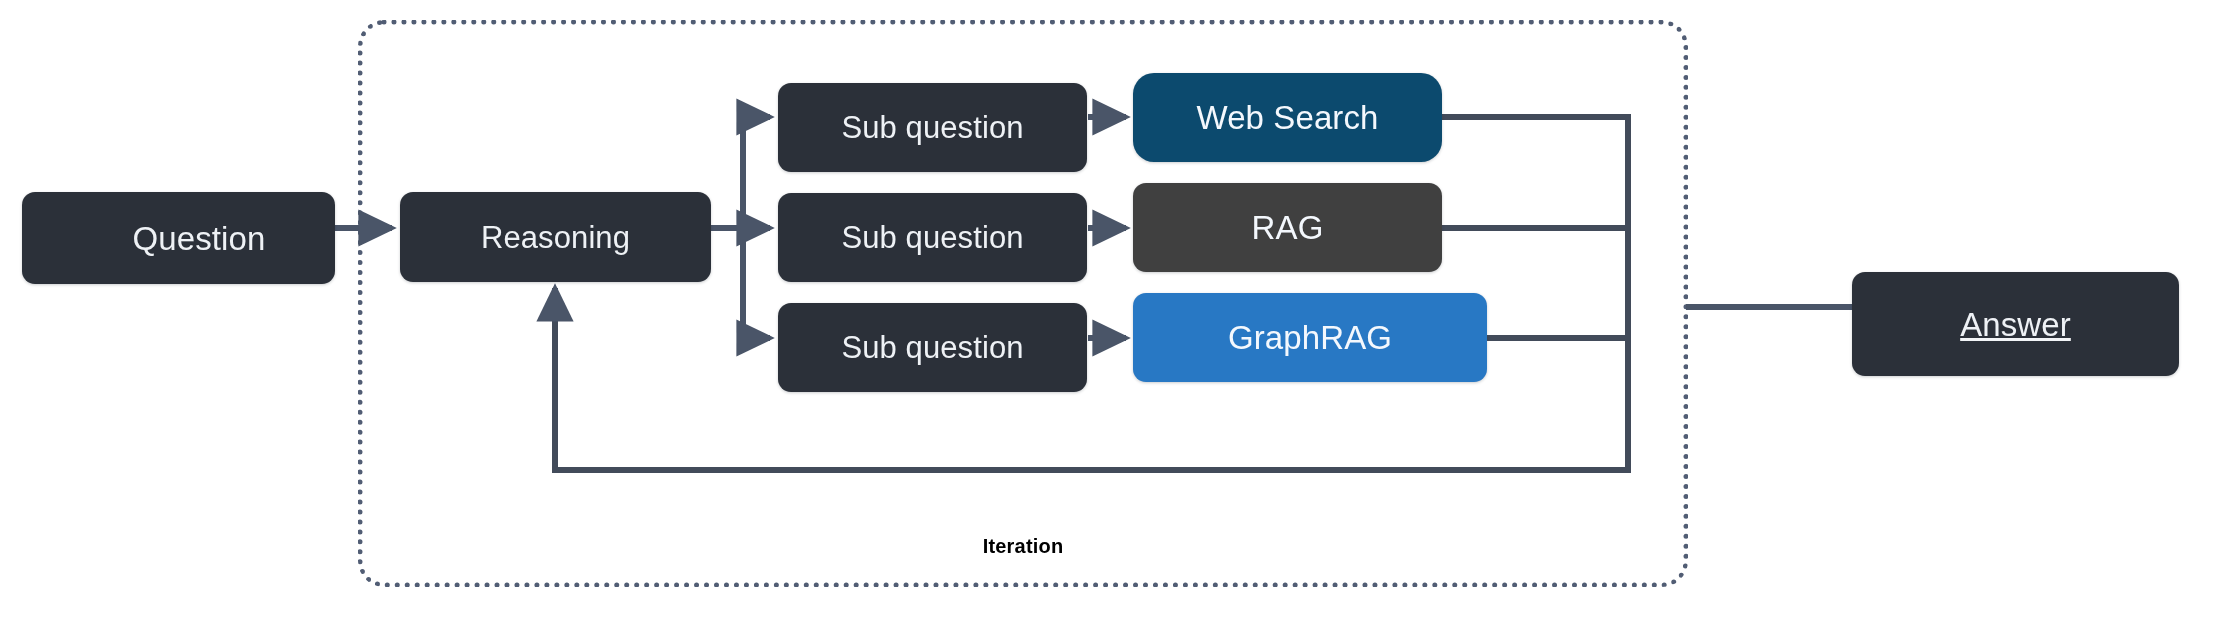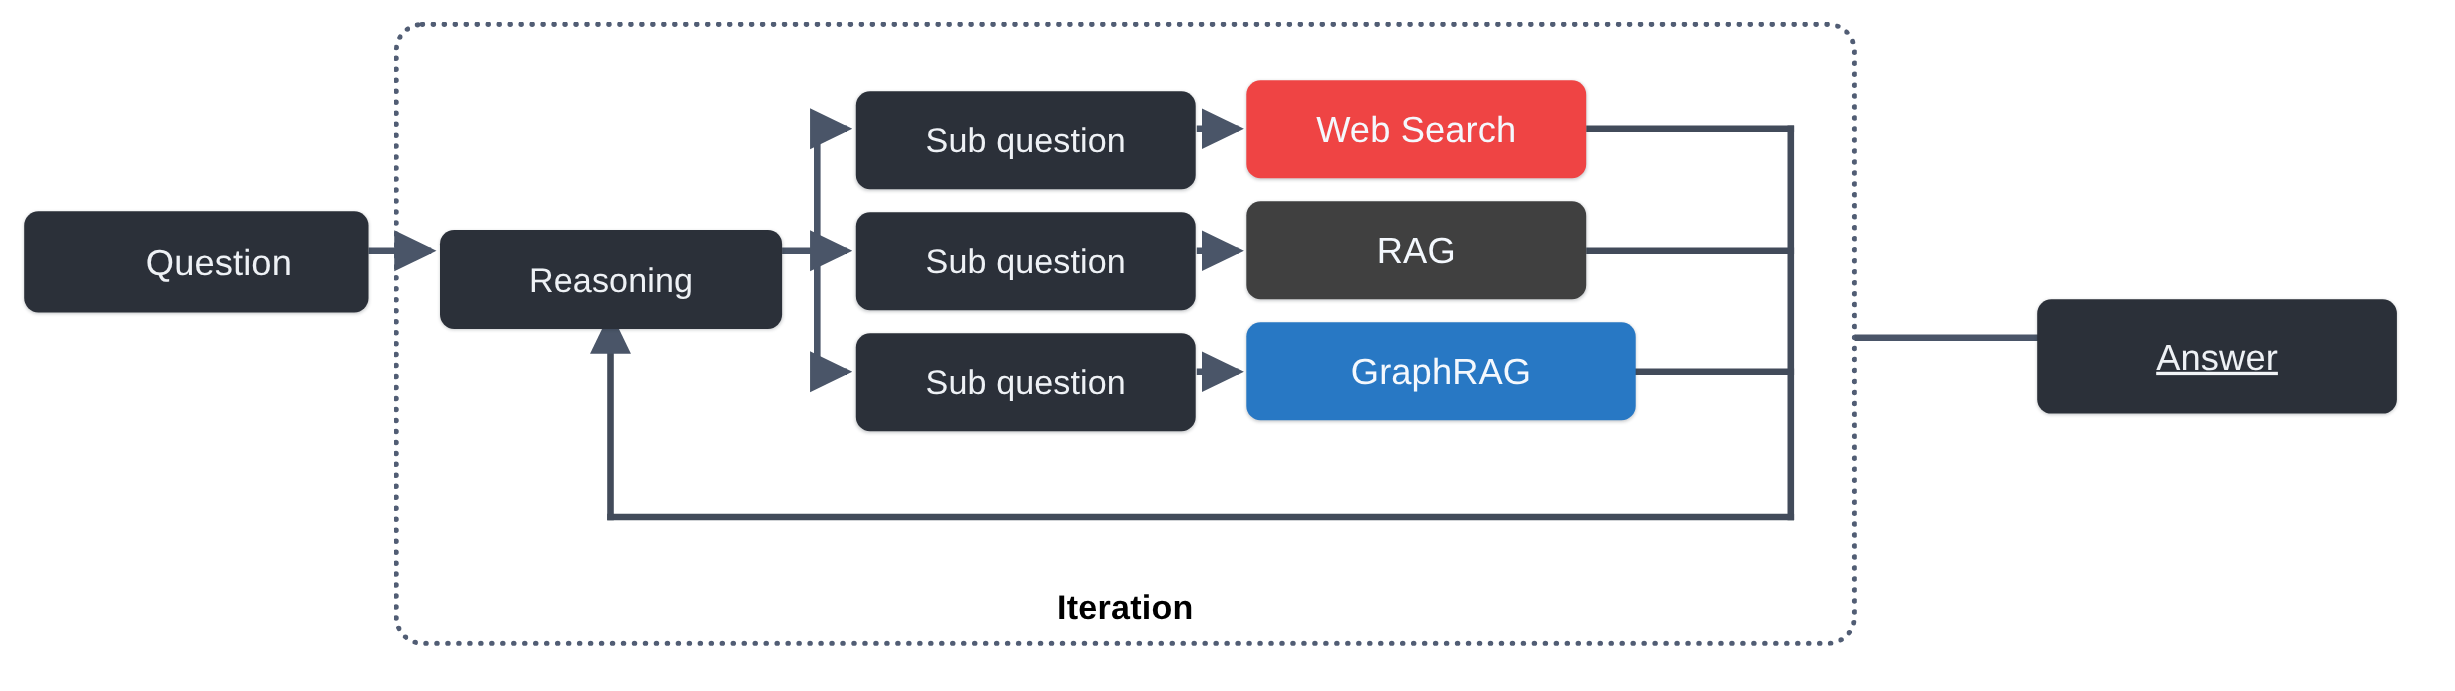--- a/index.html
+++ b/index.html
@@ -49,21 +49,21 @@
     font-size: 33px;
     line-height: 1;
     font-weight: 400;
     color: #eef1f5;
   }
   .node.tool .node-label {
     color: #f4f8fd;
   }
   
   #node-question   { left: 22px;   top: 182px; width: 313px; height: 92px; padding-left: 41px; }
-  #node-reasoning  { left: 400px;  top: 199px; width: 311px; height: 90px; }
+  #node-reasoning  { left: 400px;  top: 182px; width: 311px; height: 90px; }
   #node-subq-1     { left: 778px;  top: 73px;  width: 309px; height: 89px; }
   #node-subq-2     { left: 778px;  top: 183px; width: 309px; height: 89px; }
   #node-subq-3     { left: 778px;  top: 293px; width: 309px; height: 89px; }
   #node-tool-1     { left: 1133px; top: 73px;  width: 309px; height: 89px; }
   #node-tool-2     { left: 1133px; top: 183px; width: 309px; height: 89px; }
   #node-tool-3     { left: 1133px; top: 293px; width: 354px; height: 89px; }
   #node-answer     { left: 1852px; top: 262px; width: 327px; height: 104px; text-decoration: underline; }
 
   #node-subq-1 .node-label,
   #node-subq-2 .node-label,
@@ -81,21 +81,21 @@
     border: 5px dotted #515d74;
     border-radius: 26px;
     background: transparent;
   }
   #iteration-label {
     position: absolute;
     left: 358px;
     top: 535px;
     width: 1330px;
     text-align: center;
-    font-size: 31px;
+    font-size: 20px;
     font-weight: bold;
     color: #000000;
     letter-spacing: 0.2px;
   }
 </style>
 </head>
 <body>
 
 <div id="canvas" style="background: rgb(255, 255, 255);">
 
@@ -174,21 +174,21 @@
   <div class="node dark" id="node-subq-1">
     <span class="node-label">Sub question</span>
   </div>
   <div class="node dark" id="node-subq-2">
     <span class="node-label">Sub question</span>
   </div>
   <div class="node dark" id="node-subq-3">
     <span class="node-label">Sub question</span>
   </div>
 
-  <div class="node tool" id="node-tool-1" style="background: #ef4444;">
+  <div class="node tool" id="node-tool-1" style="background: #0c4a6e; border-radius: 21px;">
     <span class="node-label">Web Search</span>
   </div>
   <div class="node tool" id="node-tool-2" style="background: #404040;">
     <span class="node-label">RAG</span>
   </div>
   <div class="node tool" id="node-tool-3" style="background: rgb(40, 120, 196);">
     <span class="node-label">GraphRAG</span>
   </div>
 
   <div class="node dark" id="node-answer">

